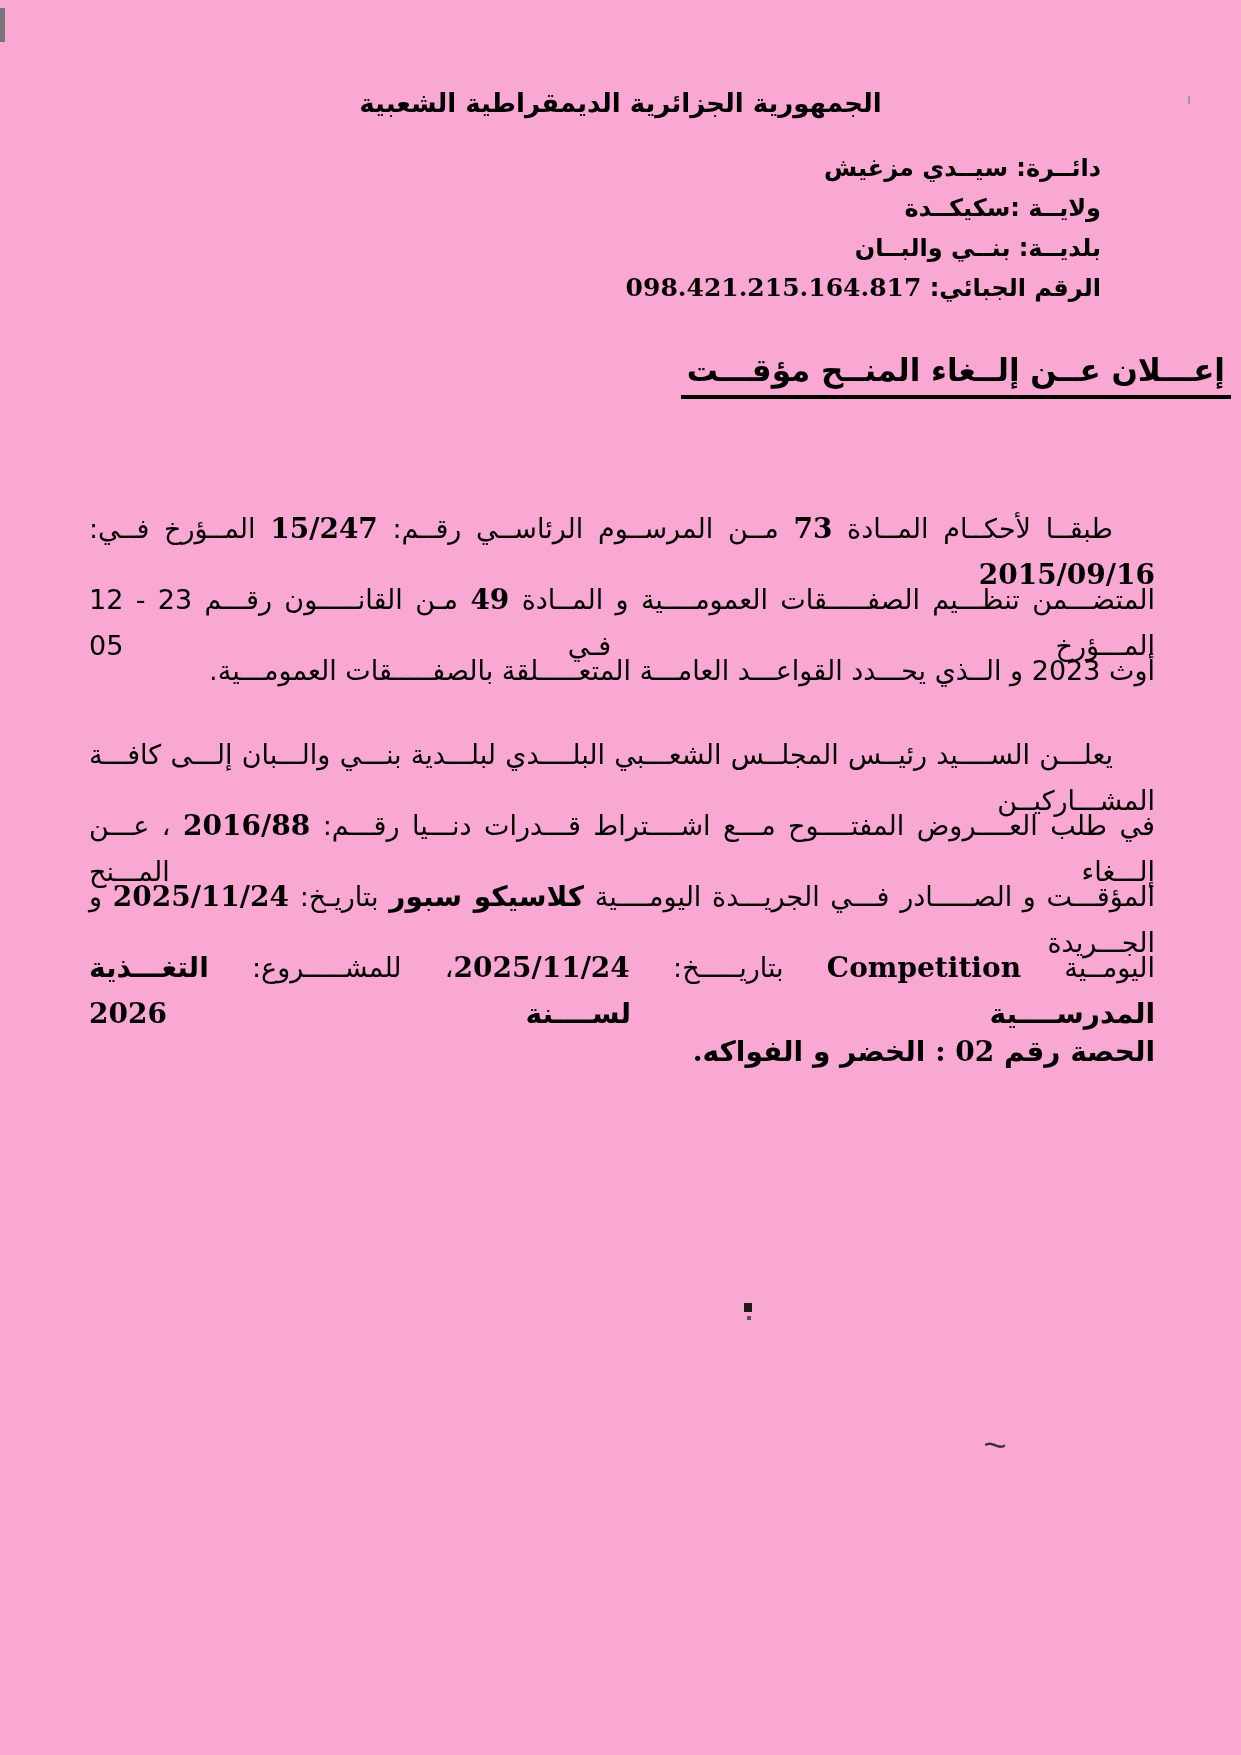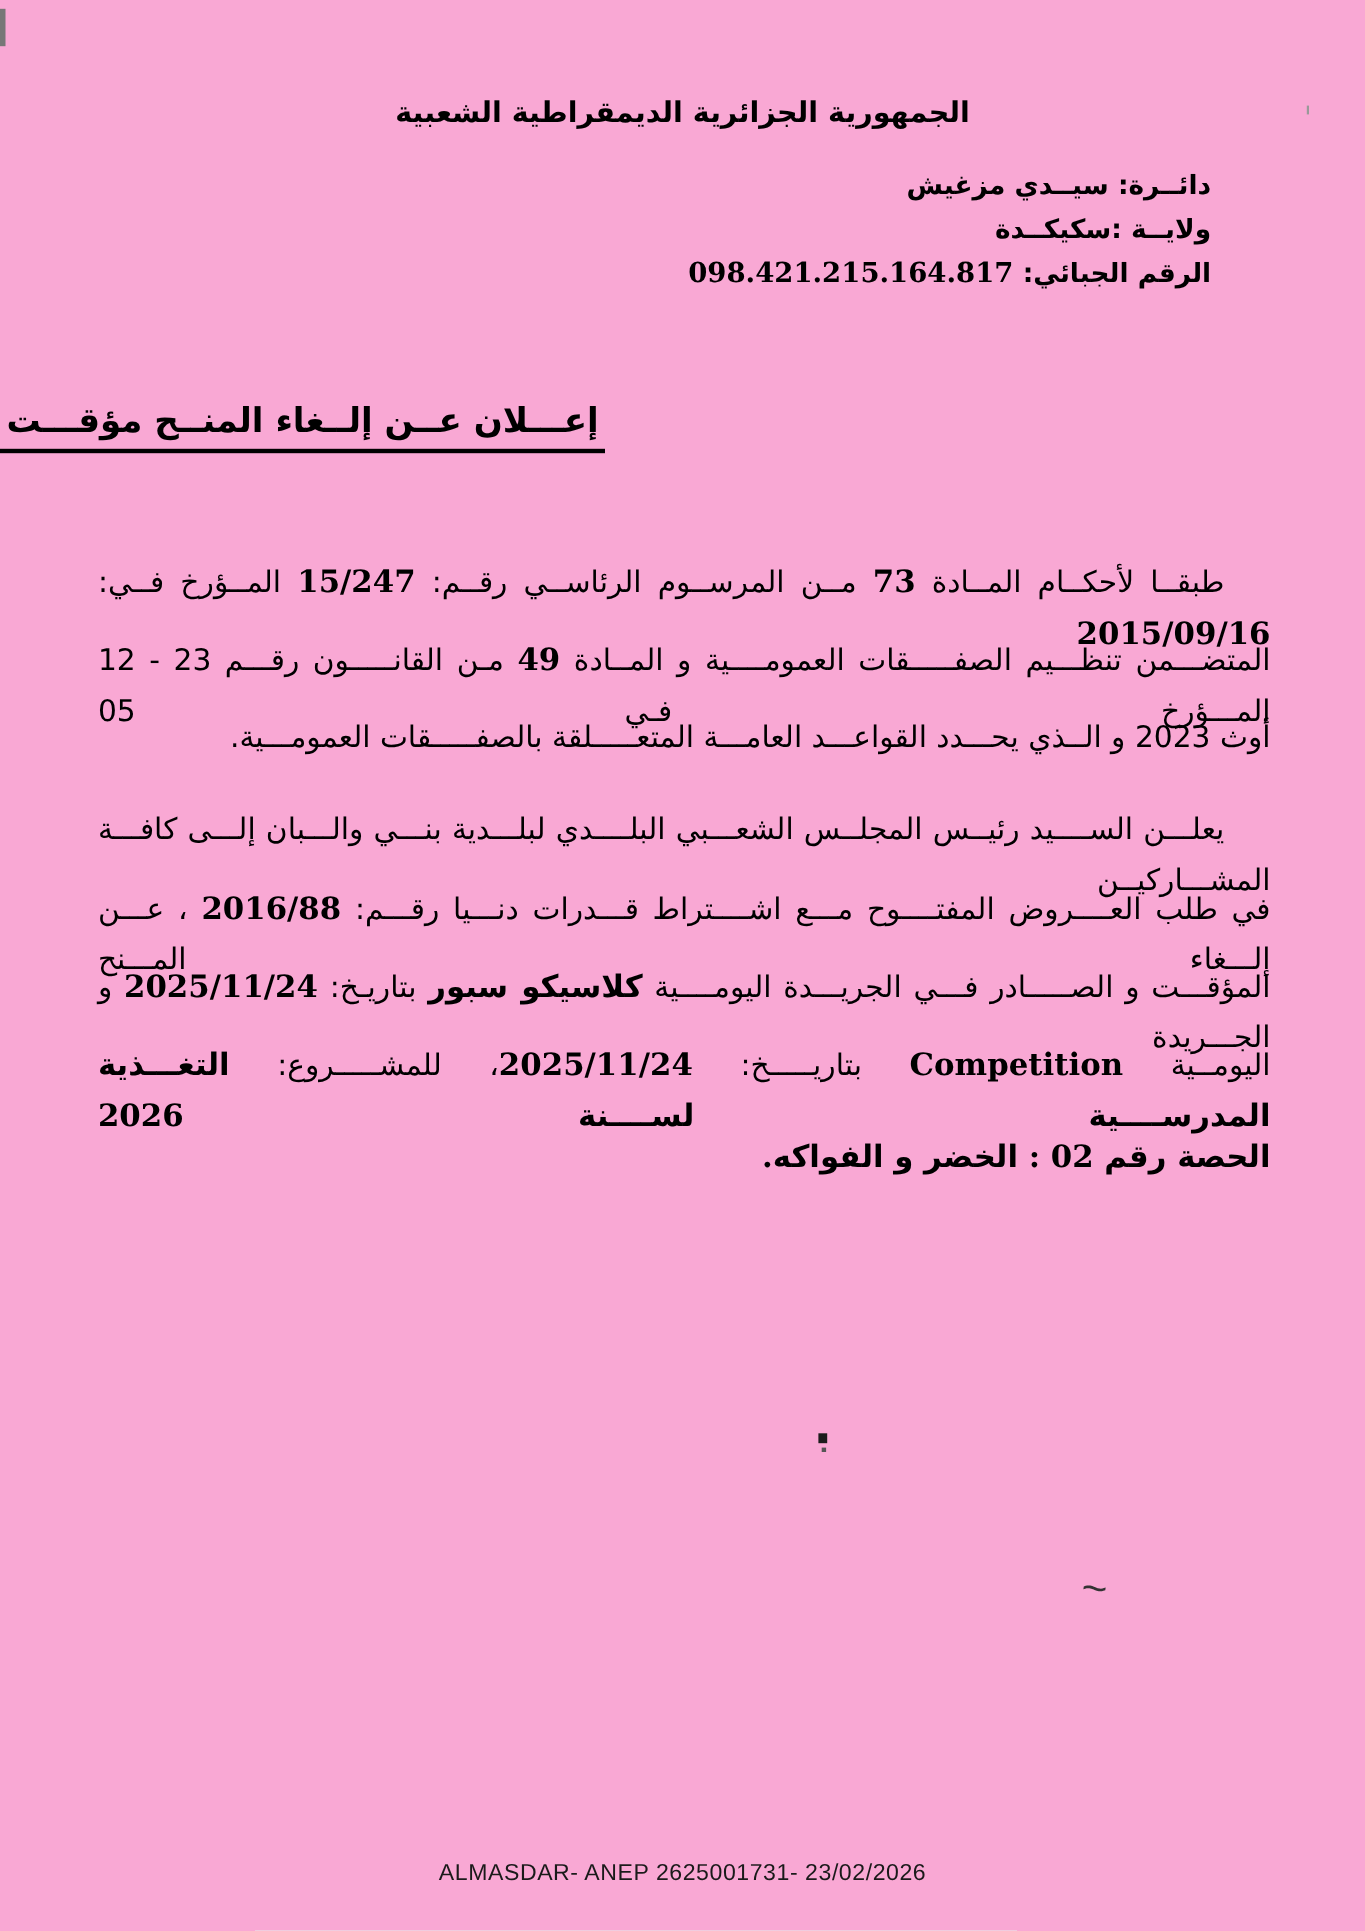--- a/index.html
+++ b/index.html
@@ -26,22 +26,22 @@
     font-size:24px;font-weight:bold;
     line-height:40px;
   }
   .authority .line{white-space:nowrap;}
   .authority .tax-number{
     font-family:"DejaVu Serif","DejaVu Sans",serif;
     font-weight:bold;font-size:25px;text-align:right;
   }
   
   .title-wrap{
-    position:absolute;top:365px;left:0;right:10px;
-    text-align:left;direction:rtl;
+    position:absolute;top:352px;left:0;right:10px;
+    text-align:right;direction:rtl;
   }
   .title-text{
     display:inline-block;
     font-size:31px;font-weight:bold;
     border-bottom:4px solid #000;
     padding:0 6px 7px 6px;
   }
   
   .body-block{
     position:absolute;top:506px;left:89px;right:86px;
@@ -90,20 +90,21 @@
 </head>
 <body>
 
 <div class="page">
 
   <div class="doc-header">الجمهورية الجزائرية الديمقراطية الشعبية</div>
 
   <div class="authority">
     <div class="line">دائــرة: سيــدي مزغيش</div>
     <div class="line">ولايــة :سكيكــدة</div>
+    <div class="line">بلديــة: بنــي والبــان</div>
     <div class="line"><span>الرقم الجبائي: </span><span class="tax-number">098.421.215.164.817</span></div>
   </div>
 
   <div class="title-wrap">
     <span class="title-text">إعـــلان عــن إلــغاء المنــح مؤقـــت</span>
   </div>
 
   <div class="body-block">
     <div class="bline justify indent"><span>طبقــا لأحكــام المــادة </span><span class="seg-bold">73</span><span> مــن المرســوم الرئاســي رقــم: </span><span class="seg-bold">15/247</span><span> المــؤرخ فــي: </span><span class="seg-bold">2015/09/16</span></div>
     <div class="bline justify"><span>المتضـــمن تنظـــيم الصفـــــقات العمومــــية و المــادة </span><span class="seg-bold">49</span><span> مـن القانـــــون رقـــم 23 - 12 المـــؤرخ فـي 05</span></div>
@@ -114,15 +115,14 @@
     <div class="bline justify"><span>اليومــية </span><span class="seg-bold">Competition</span><span> بتاريـــــخ: </span><span class="seg-bold">2025/11/24</span><span>، للمشـــــروع: </span><span class="seg-bold">التغـــذية المدرســــية لســــنة 2026</span></div>
     <div class="bline gap"><span class="seg-bold">الحصة رقم 02 : الخضر و الفواكه.</span></div>
   </div>
 
   <div class="artifact corner"></div>
   <div class="artifact edge-dot"></div>
   <div class="artifact speck"></div>
   <div class="artifact speck2"></div>
   <div class="artifact tilde">⁓</div>
 
-  <div class="doc-footer">ALMASDAR- ANEP 2625001731- 23/02/2026</div>
 
 </div>
 
 </body></html>

